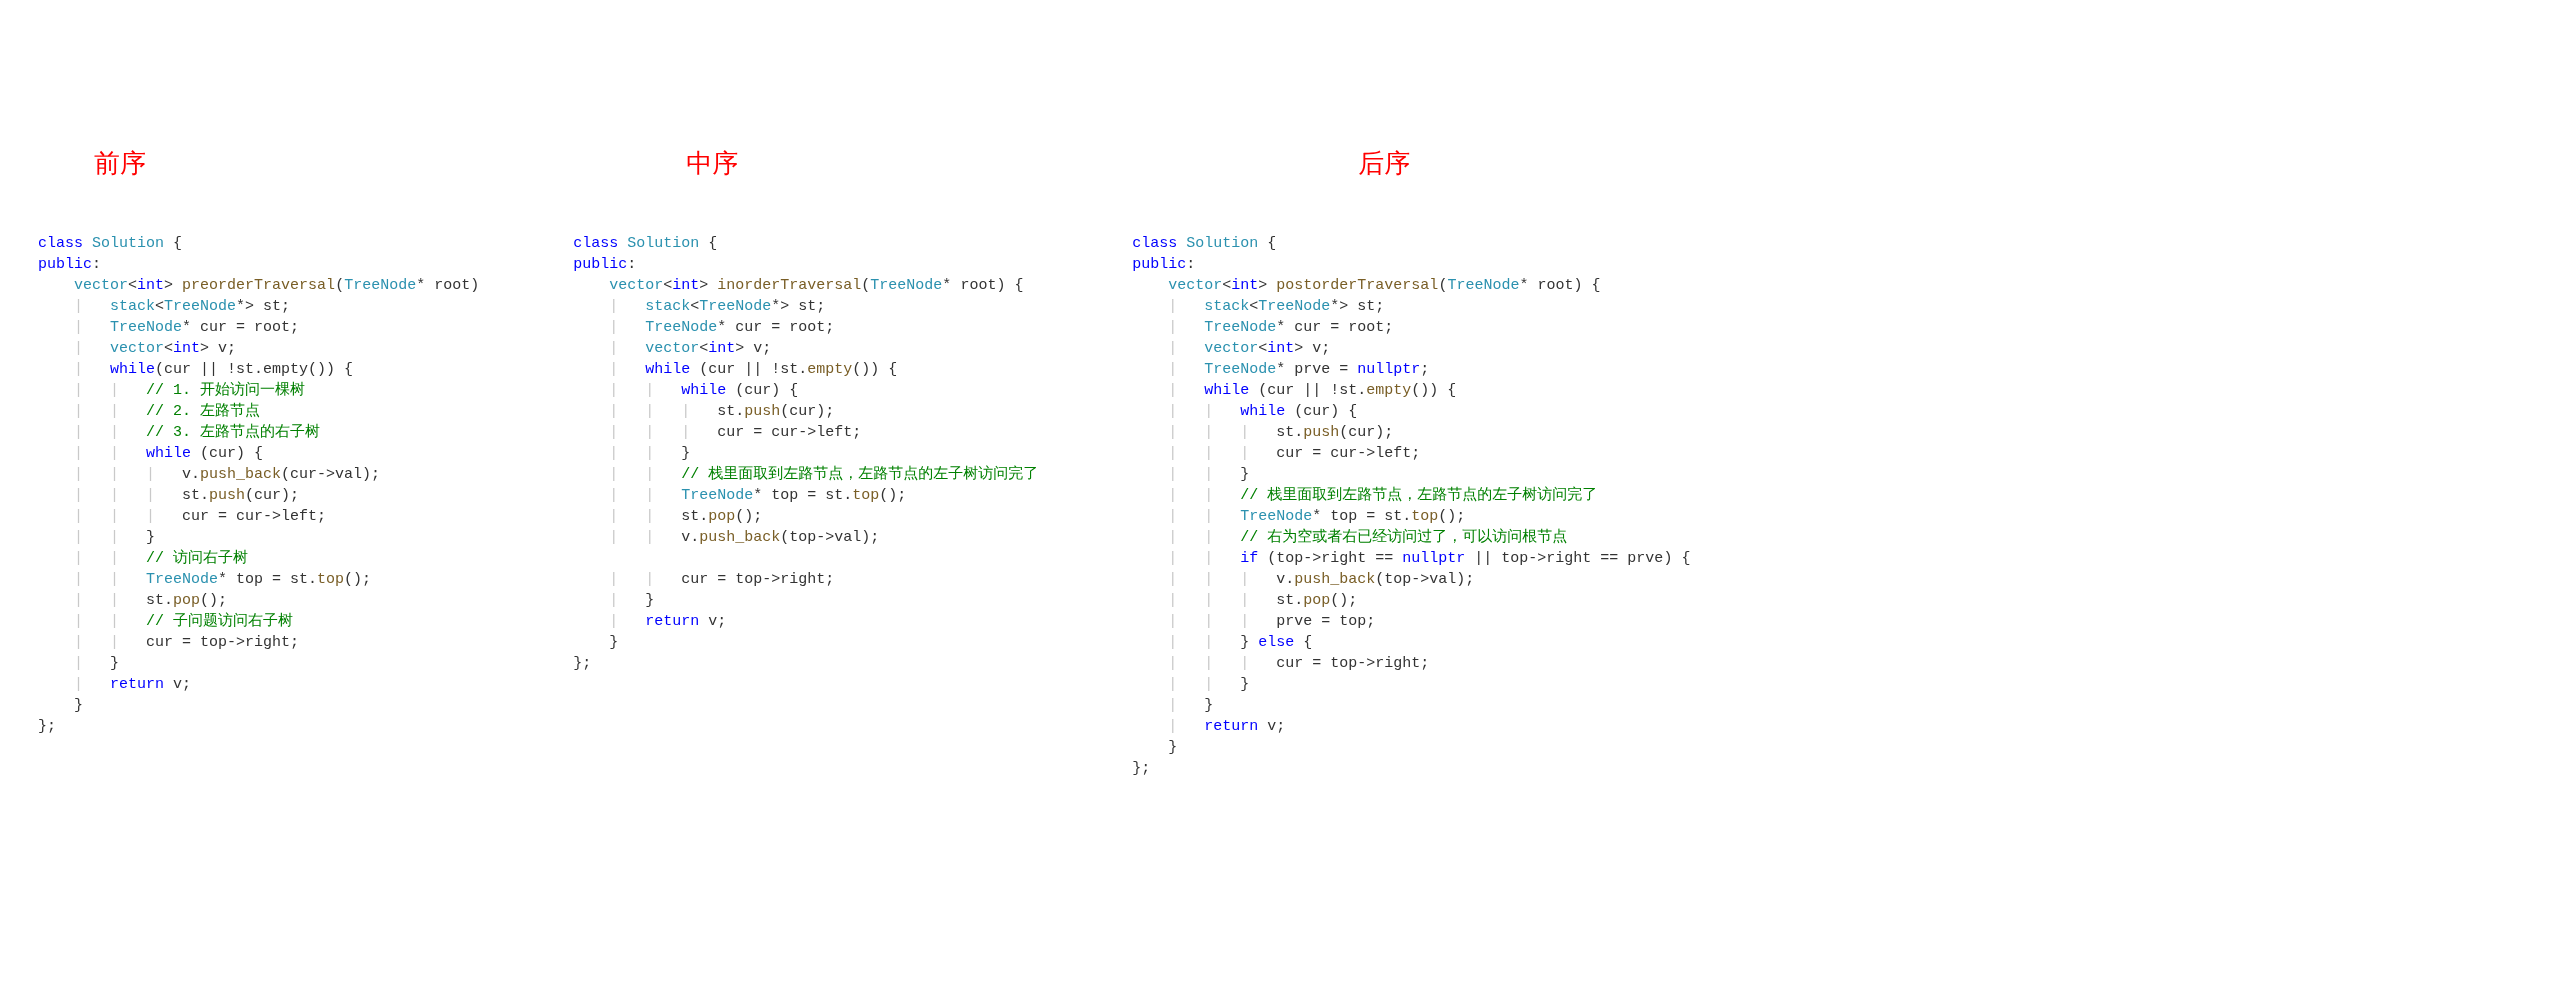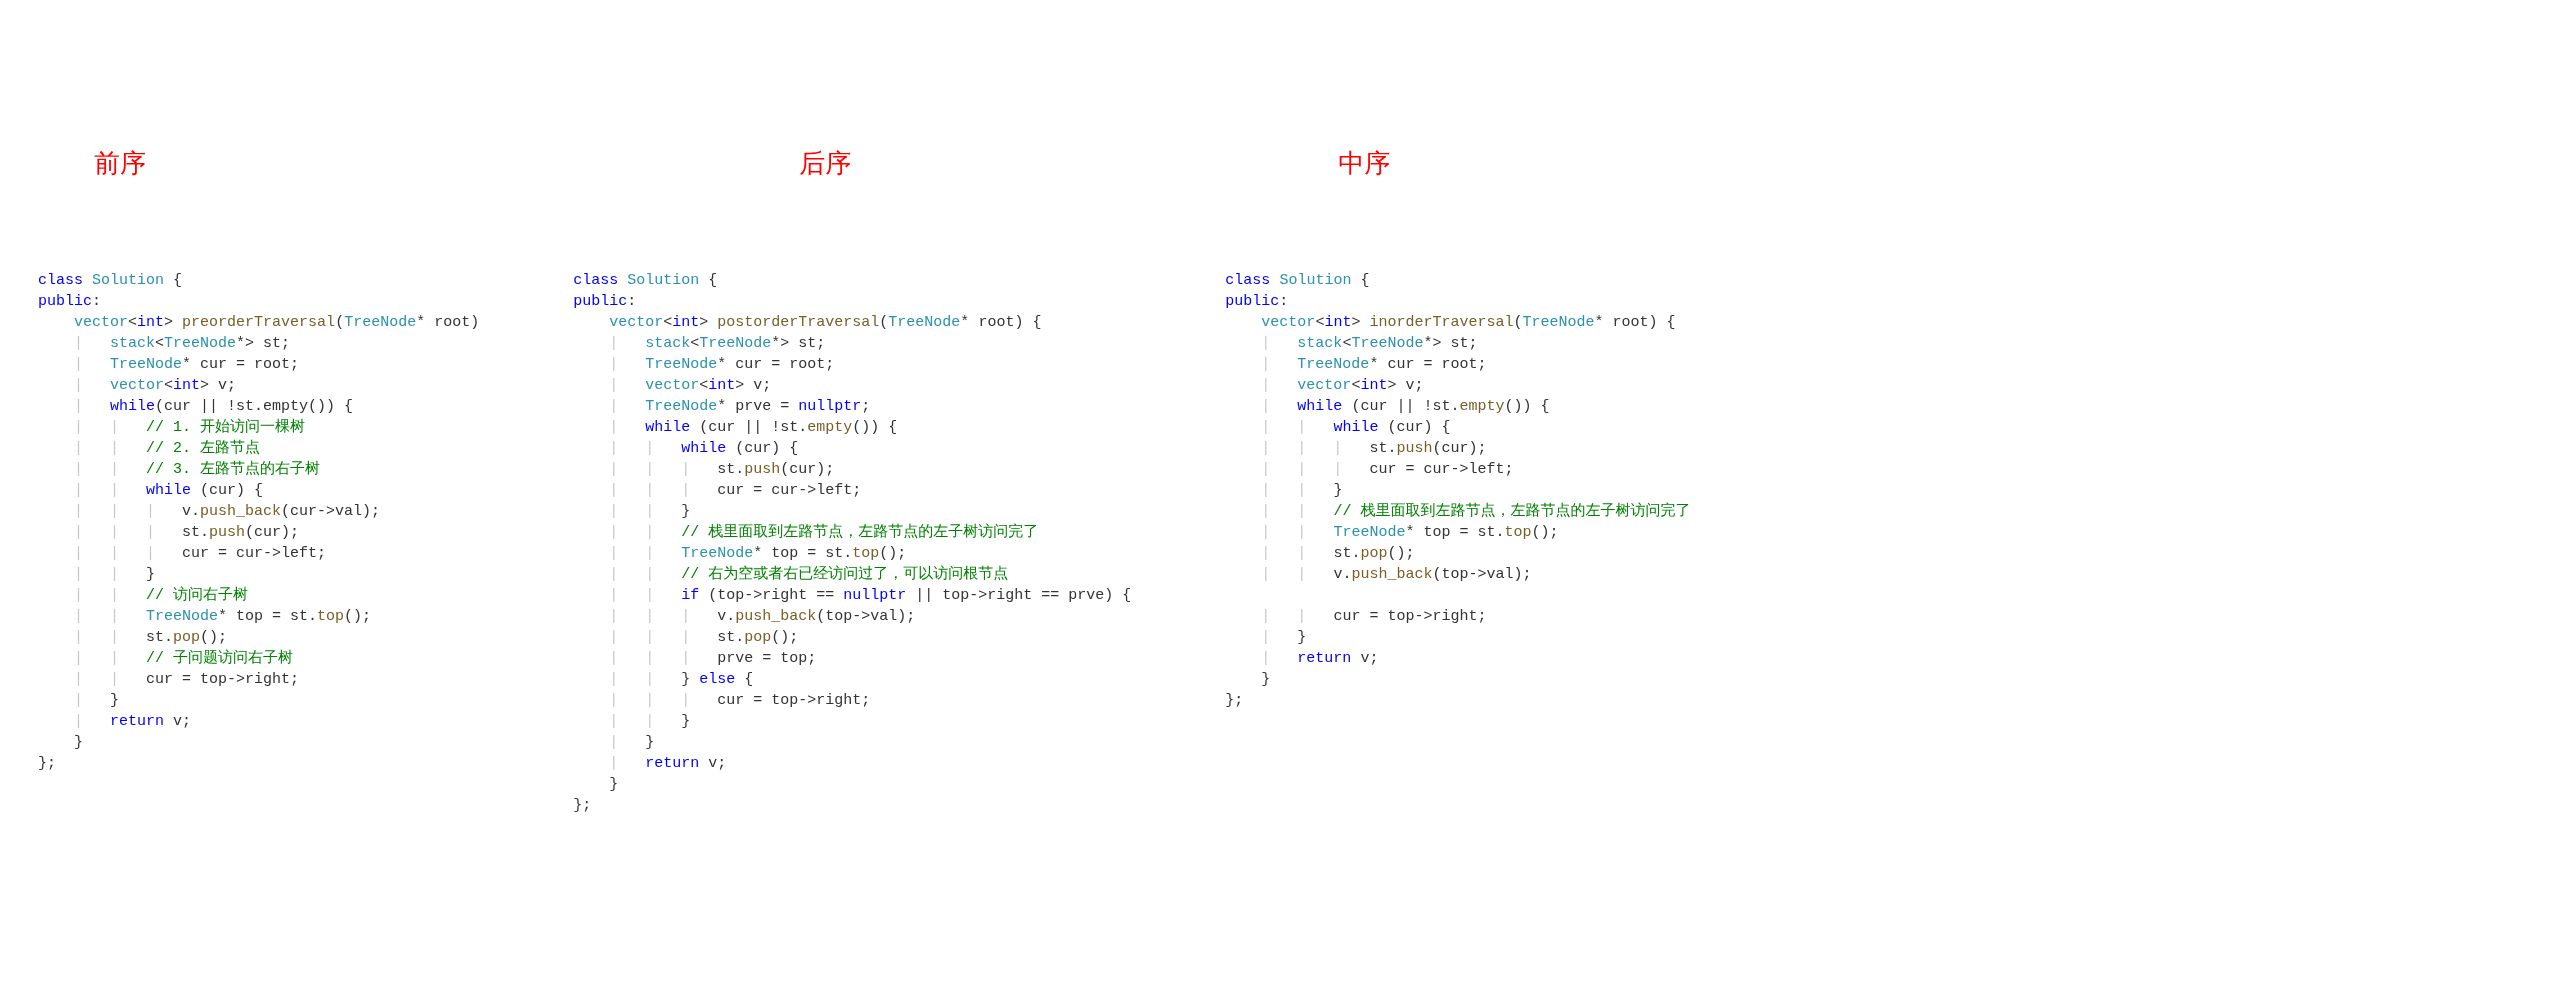--- a/index.html
+++ b/index.html
@@ -27,21 +27,20 @@
     font-family: "Microsoft YaHei", sans-serif;
     margin-bottom: 9.4px;
     padding-left: 75px;
     white-space: normal;
   }
   .title.center { padding-left: 132px; }
   .title.right  { padding-left: 245px; }
   .code {
     color: #333333;
     padding-left: 19px;
-    margin-top: 37px;
   }
   .kw { color: #0000ff; }
   .type { color: #2b91af; }
   .fn { color: #795e26; }
   .cmt { color: #008000; }
   .guide {
     color: #c9c9c9;
   }
 </style>
 </head>
@@ -75,20 +74,46 @@
 <span class="guide">    |   |   </span><span class="cmt">// 子问题访问右子树</span>
 <span class="guide">    |   |   </span><span>cur = top-&gt;right;</span>
 <span class="guide">    |   </span><span>}</span>
 <span class="guide">    |   </span><span class="kw">return</span><span> v;</span>
 <span class="guide">    </span><span>}</span>
 <span>};</span></div>
   </div>
 
   
   <div class="col">
+    <div class="title center">中序</div>
+    <div class="code"><span class="kw">class</span> <span class="type">Solution</span> <span>{</span>
+<span class="kw">public</span><span>:</span>
+    <span class="type">vector</span><span>&lt;</span><span class="kw">int</span><span>&gt;</span> <span class="fn">inorderTraversal</span><span>(</span><span class="type">TreeNode</span><span>*</span><span> root</span><span>) {</span>
+<span class="guide">    |   </span><span class="type">stack</span><span>&lt;</span><span class="type">TreeNode</span><span>*</span><span>&gt;</span><span> st;</span>
+<span class="guide">    |   </span><span class="type">TreeNode</span><span>*</span><span> cur = root;</span>
+<span class="guide">    |   </span><span class="type">vector</span><span>&lt;</span><span class="kw">int</span><span>&gt;</span><span> v;</span>
+<span class="guide">    |   </span><span class="kw">while</span><span> (cur || !st.</span><span class="fn">empty</span><span>()) {</span>
+<span class="guide">    |   |   </span><span class="kw">while</span><span> (cur) {</span>
+<span class="guide">    |   |   |   </span>st.<span class="fn">push</span><span>(cur);</span>
+<span class="guide">    |   |   |   </span><span>cur = cur-&gt;left;</span>
+<span class="guide">    |   |   </span><span>}</span>
+<span class="guide">    |   |   </span><span class="cmt">// 栈里面取到左路节点，左路节点的左子树访问完了</span>
+<span class="guide">    |   |   </span><span class="type">TreeNode</span><span>*</span><span> top = st.</span><span class="fn">top</span><span>();</span>
+<span class="guide">    |   |   </span><span>st.</span><span class="fn">pop</span><span>();</span>
+<span class="guide">    |   |   </span><span>v.</span><span class="fn">push_back</span><span>(top-&gt;val);</span>
+
+<span class="guide">    |   |   </span><span>cur = top-&gt;right;</span>
+<span class="guide">    |   </span><span>}</span>
+<span class="guide">    |   </span><span class="kw">return</span><span> v;</span>
+<span class="guide">    </span><span>}</span>
+<span>};</span></div>
+  </div>
+
+  
+  <div class="col">
     <div class="title right">后序</div>
     <div class="code"><span class="kw">class</span> <span class="type">Solution</span> <span>{</span>
 <span class="kw">public</span><span>:</span>
     <span class="type">vector</span><span>&lt;</span><span class="kw">int</span><span>&gt;</span> <span class="fn">postorderTraversal</span><span>(</span><span class="type">TreeNode</span><span>*</span><span> root</span><span>) {</span>
 <span class="guide">    |   </span><span class="type">stack</span><span>&lt;</span><span class="type">TreeNode</span><span>*</span><span>&gt;</span><span> st;</span>
 <span class="guide">    |   </span><span class="type">TreeNode</span><span>*</span><span> cur = root;</span>
 <span class="guide">    |   </span><span class="type">vector</span><span>&lt;</span><span class="kw">int</span><span>&gt;</span><span> v;</span>
 <span class="guide">    |   </span><span class="type">TreeNode</span><span>*</span><span> prve = </span><span class="kw">nullptr</span><span>;</span>
 <span class="guide">    |   </span><span class="kw">while</span><span> (cur || !st.</span><span class="fn">empty</span><span>()) {</span>
 <span class="guide">    |   |   </span><span class="kw">while</span><span> (cur) {</span>
@@ -104,43 +129,17 @@
 <span class="guide">    |   |   |   </span><span>prve = top;</span>
 <span class="guide">    |   |   </span>} <span class="kw">else</span> <span>{</span>
 <span class="guide">    |   |   |   </span><span>cur = top-&gt;right;</span>
 <span class="guide">    |   |   </span><span>}</span>
 <span class="guide">    |   </span><span>}</span>
 <span class="guide">    |   </span><span class="kw">return</span><span> v;</span>
 <span class="guide">    </span><span>}</span>
 <span>};</span></div>
   </div>
 
-  
-  <div class="col">
-    <div class="title center">中序</div>
-    <div class="code"><span class="kw">class</span> <span class="type">Solution</span> <span>{</span>
-<span class="kw">public</span><span>:</span>
-    <span class="type">vector</span><span>&lt;</span><span class="kw">int</span><span>&gt;</span> <span class="fn">inorderTraversal</span><span>(</span><span class="type">TreeNode</span><span>*</span><span> root</span><span>) {</span>
-<span class="guide">    |   </span><span class="type">stack</span><span>&lt;</span><span class="type">TreeNode</span><span>*</span><span>&gt;</span><span> st;</span>
-<span class="guide">    |   </span><span class="type">TreeNode</span><span>*</span><span> cur = root;</span>
-<span class="guide">    |   </span><span class="type">vector</span><span>&lt;</span><span class="kw">int</span><span>&gt;</span><span> v;</span>
-<span class="guide">    |   </span><span class="kw">while</span><span> (cur || !st.</span><span class="fn">empty</span><span>()) {</span>
-<span class="guide">    |   |   </span><span class="kw">while</span><span> (cur) {</span>
-<span class="guide">    |   |   |   </span>st.<span class="fn">push</span><span>(cur);</span>
-<span class="guide">    |   |   |   </span><span>cur = cur-&gt;left;</span>
-<span class="guide">    |   |   </span><span>}</span>
-<span class="guide">    |   |   </span><span class="cmt">// 栈里面取到左路节点，左路节点的左子树访问完了</span>
-<span class="guide">    |   |   </span><span class="type">TreeNode</span><span>*</span><span> top = st.</span><span class="fn">top</span><span>();</span>
-<span class="guide">    |   |   </span><span>st.</span><span class="fn">pop</span><span>();</span>
-<span class="guide">    |   |   </span><span>v.</span><span class="fn">push_back</span><span>(top-&gt;val);</span>
-
-<span class="guide">    |   |   </span><span>cur = top-&gt;right;</span>
-<span class="guide">    |   </span><span>}</span>
-<span class="guide">    |   </span><span class="kw">return</span><span> v;</span>
-<span class="guide">    </span><span>}</span>
-<span>};</span></div>
-  </div>
-
 </div>
 
 
 
 
 
 </body></html>

